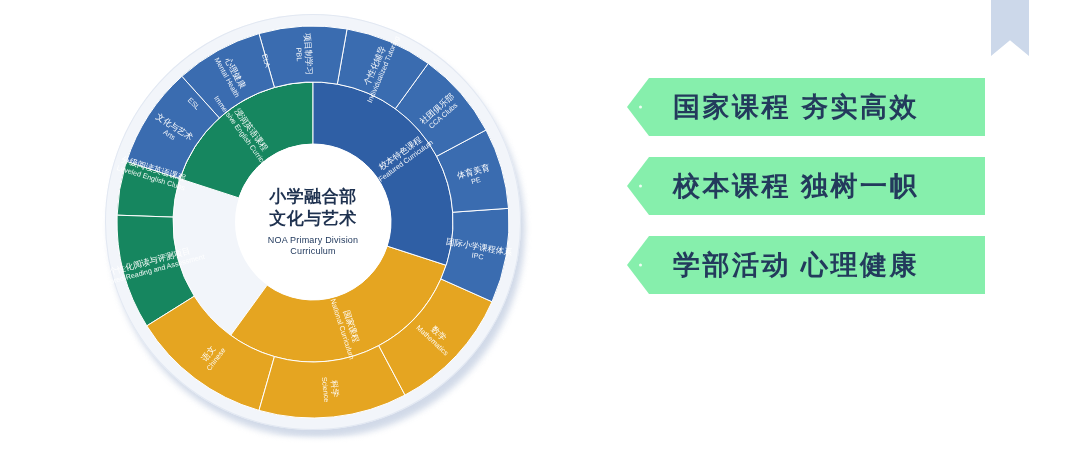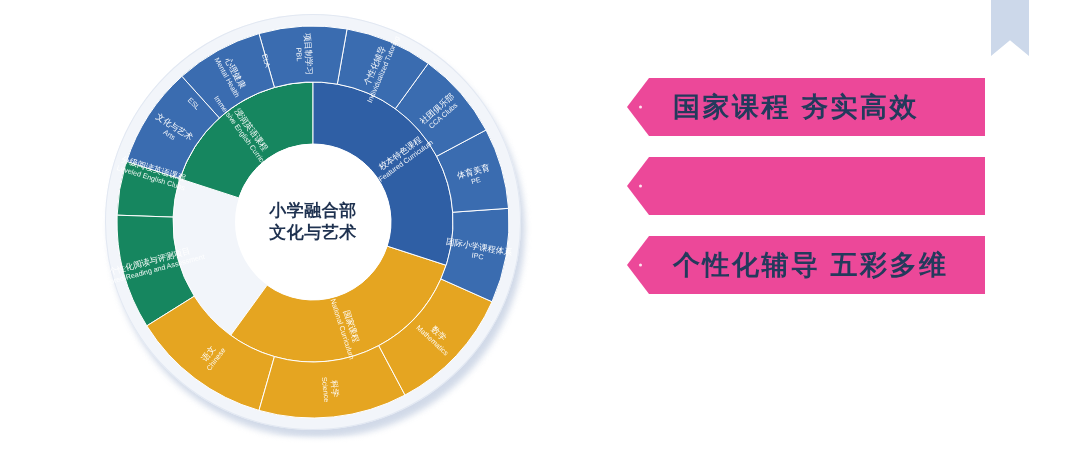--- a/index.html
+++ b/index.html
@@ -96,21 +96,21 @@
   
   .banners {
     position: absolute;
     left: 627px; top: 78px;
     width: 358px;
   }
   .banner {
     position: relative;
     height: 58px;
     margin-bottom: 21px;
-    background: #ec4899;
+    background: #86efac;
     clip-path: polygon(22px 0, 100% 0, 100% 100%, 22px 100%, 0 50%);
     display: flex;
     align-items: center;
   }
   .banner:last-child { margin-bottom: 0; }
   .banner-dot {
     position: absolute;
     left: 12px; top: 50%;
     transform: translateY(-50%);
     width: 3px; height: 3px;
@@ -246,31 +246,36 @@
             <text class="lbl lbl-en" text-anchor="middle" x="0" y="7.5">Arts</text>
           </g>
         </g>
     </svg>
 
     <div class="hub">
       <div class="hub-cn">
         <div>小学融合部</div>
         <div>文化与艺术</div>
       </div>
+      <div class="hub-en">
+        <div>NOA Primary Division</div>
+        <div>Curriculum</div>
+      </div>
     </div>
   </div>
 
   <div class="banners">
     <div class="banner">
       <span class="banner-dot"></span>
       <span class="banner-text">国家课程 夯实高效</span>
     </div>
     <div class="banner">
       <span class="banner-dot"></span>
+      <span class="banner-text">校本课程 独树一帜</span>
     </div>
     <div class="banner">
       <span class="banner-dot"></span>
-      <span class="banner-text">个性化辅导 五彩多维</span>
+      <span class="banner-text">学部活动 心理健康</span>
     </div>
   </div>
 
   <div class="bottom-band"></div>
 </div>
 
 </body></html>

